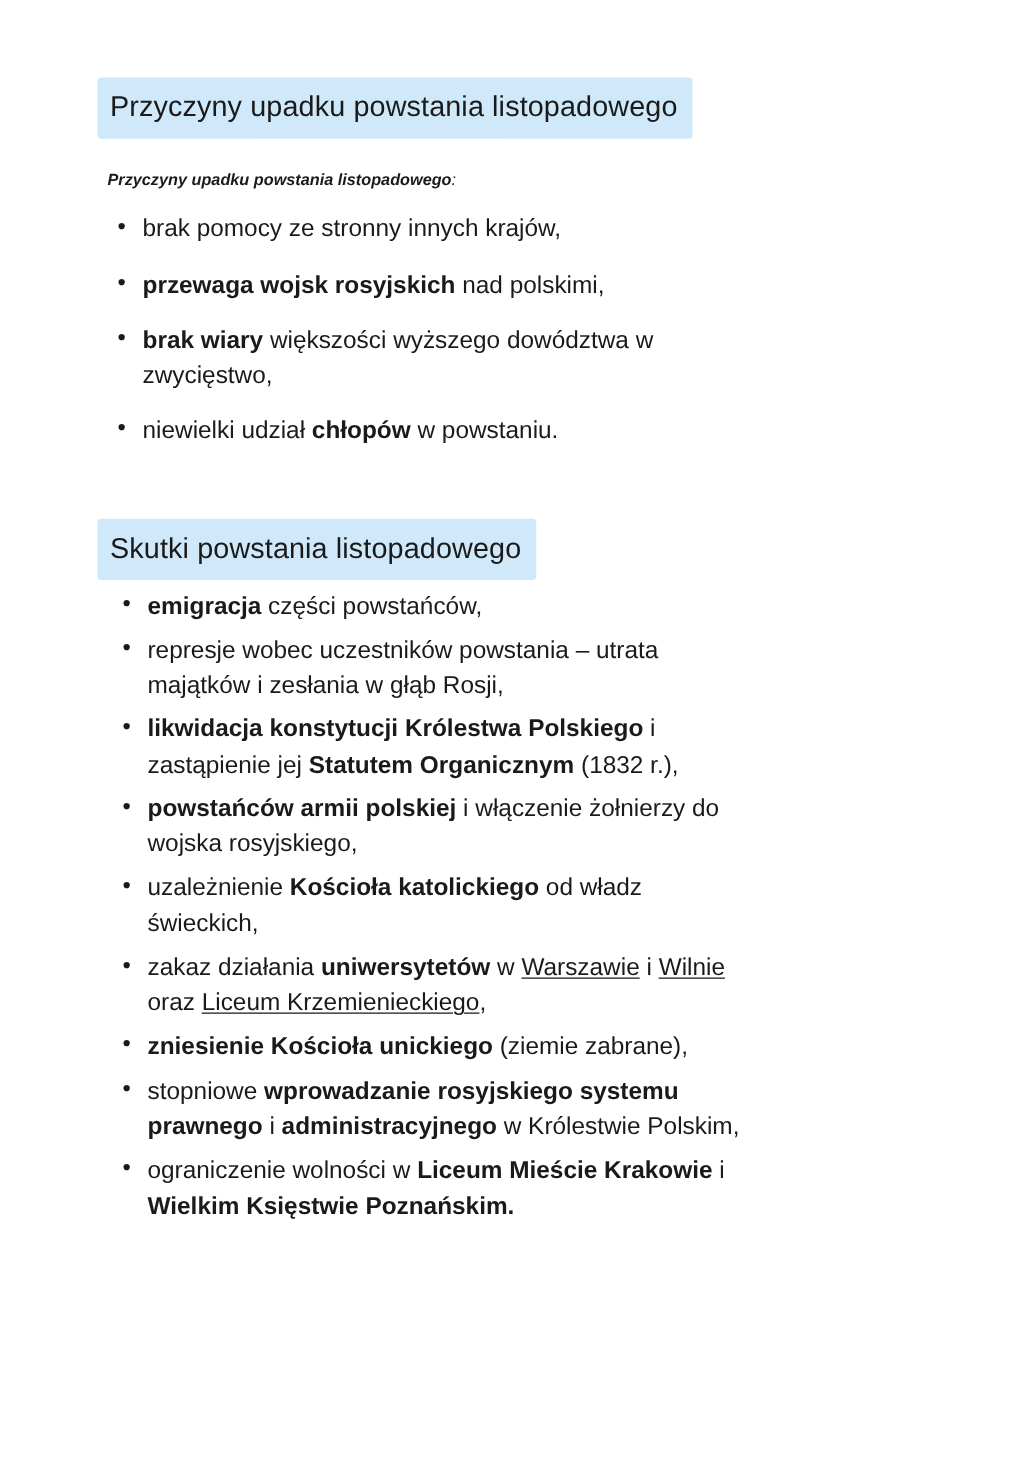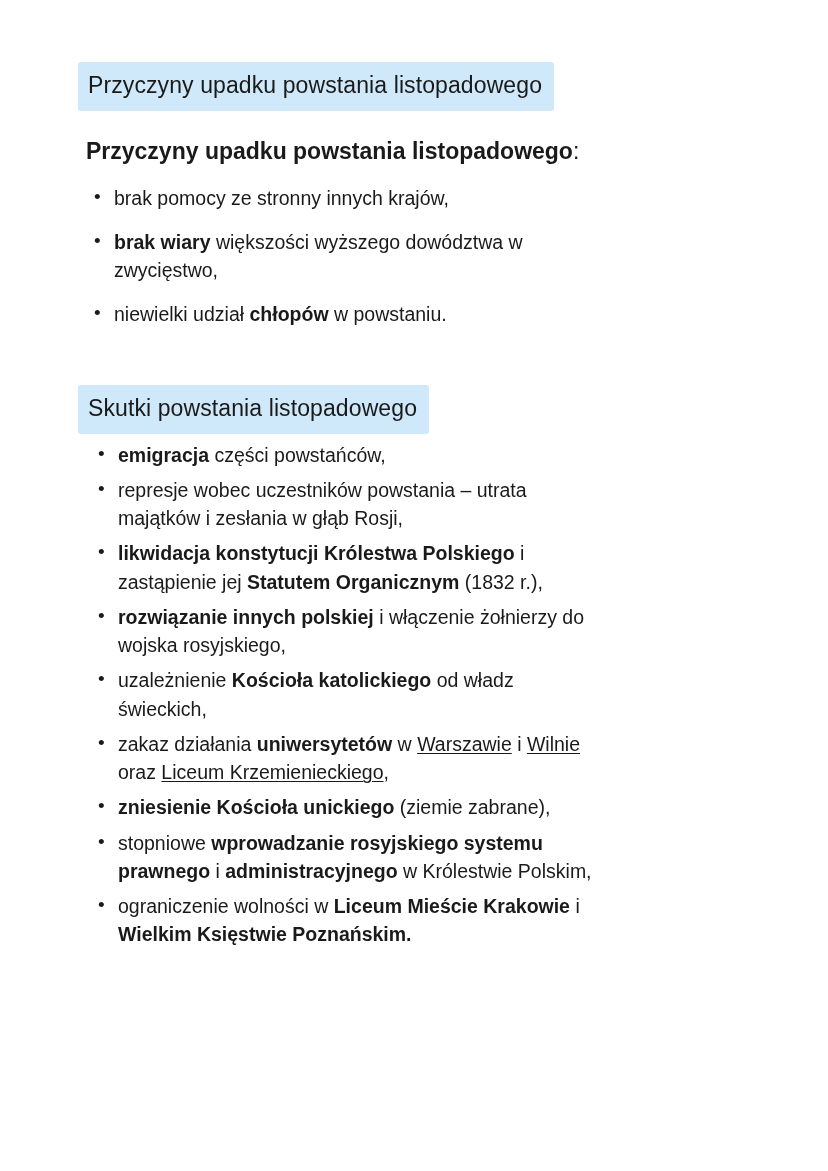--- a/index.html
+++ b/index.html
@@ -29,23 +29,24 @@
     font-weight: 400;
     line-height: 1.3;
     padding: 9px 12px 10px 10px;
     border-radius: 3px;
     letter-spacing: 0.1px;
   }
   .heading-wrap-1 { margin: 0 0 0 0; }
   .heading-wrap-2 { margin: 56px 0 0 0; }
 
   .lead {
-    font-size: 23px;
+    font-size: 13px;
     line-height: 1.42;
     margin: 24px 0 12px 8px;
+    font-style: italic;
   }
   .lead b { font-weight: 700; }
 
   ul.bullets {
     list-style: none;
     margin: 4px 0 0 0;
     padding: 0;
   }
   ul.bullets li {
     position: relative;
@@ -82,33 +83,34 @@
 
 <div class="page">
 
   <div class="heading-wrap-1">
     <div class="section-heading">Przyczyny upadku powstania listopadowego</div>
 
     <p class="lead"><b>Przyczyny upadku powstania listopadowego</b><span>:</span></p>
 
     <ul class="bullets tight">
       <li>brak pomocy ze stronny innych krajów,</li>
+      <li><b>przewaga wojsk rosyjskich</b> nad polskimi,</li>
       <li><b>brak wiary</b> większości wyższego dowództwa w zwycięstwo,</li>
       <li>niewielki udział <b>chłopów</b> w powstaniu.</li>
     </ul>
   </div>
 
   <div class="heading-wrap-2">
     <div class="section-heading">Skutki powstania listopadowego</div>
 
     <ul class="bullets second">
       <li><b>emigracja</b> części powstańców,</li>
       <li>represje wobec uczestników powstania – utrata majątków i zesłania w głąb Rosji,</li>
       <li><b>likwidacja konstytucji Królestwa Polskiego</b> i zastąpienie jej <b>Statutem Organicznym</b> (1832 r.),</li>
-      <li><b>rozwiązanie innych polskiej</b> i włączenie żołnierzy do wojska rosyjskiego,</li>
+      <li><b>powstańców armii polskiej</b> i włączenie żołnierzy do wojska rosyjskiego,</li>
       <li>uzależnienie <b>Kościoła katolickiego</b> od władz świeckich,</li>
       <li>zakaz działania <b>uniwersytetów</b> w <u>Warszawie</u> i <u>Wilnie</u> oraz <u>Liceum Krzemienieckiego</u>,</li>
       <li><b>zniesienie Kościoła unickiego</b> (ziemie zabrane),</li>
       <li>stopniowe <b>wprowadzanie rosyjskiego systemu prawnego</b> i <b>administracyjnego</b> w Królestwie Polskim,</li>
       <li>ograniczenie wolności w <b>Liceum Mieście Krakowie</b> i <b>Wielkim Księstwie Poznańskim.</b></li>
     </ul>
   </div>
 
 </div>
 

